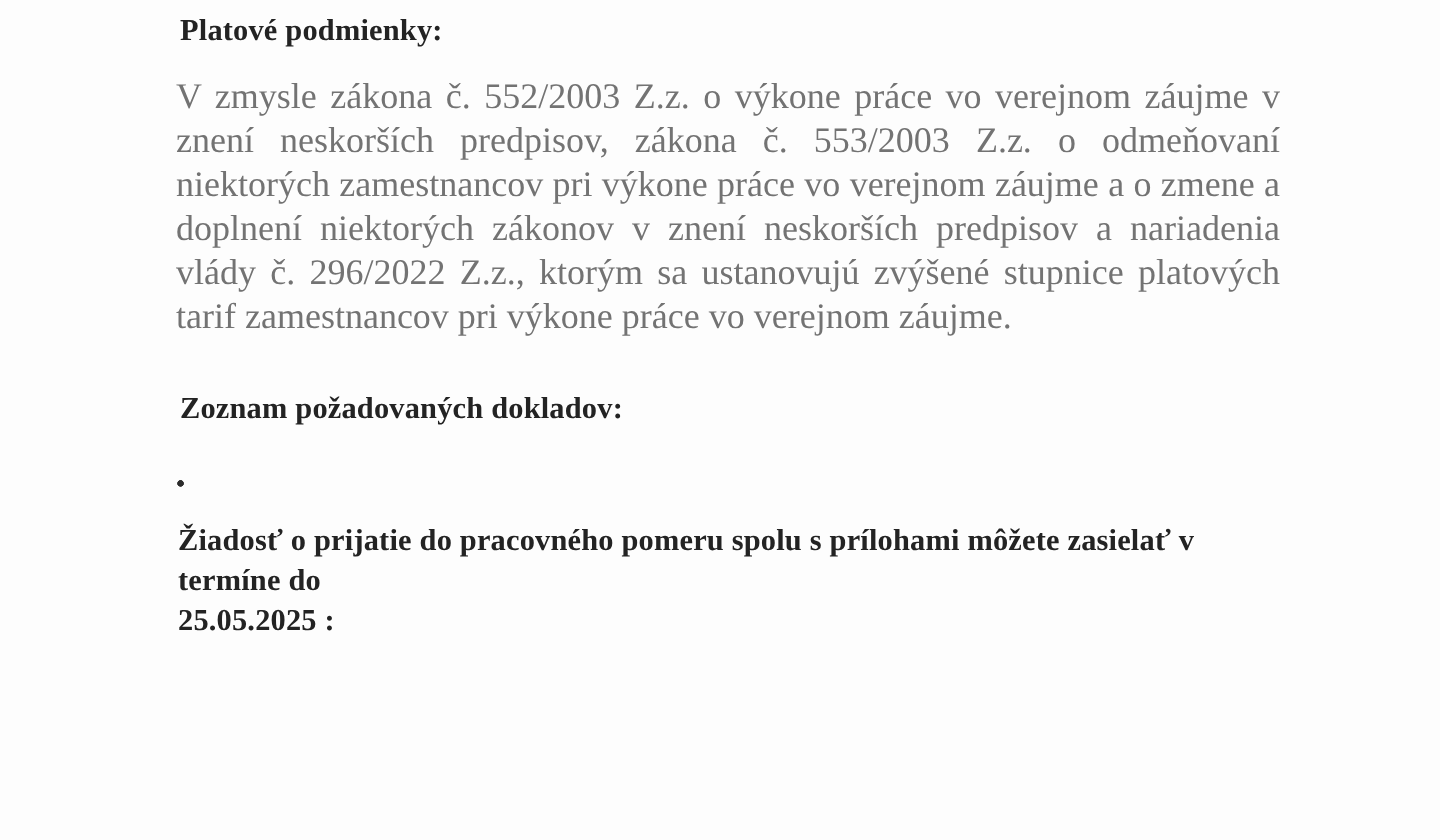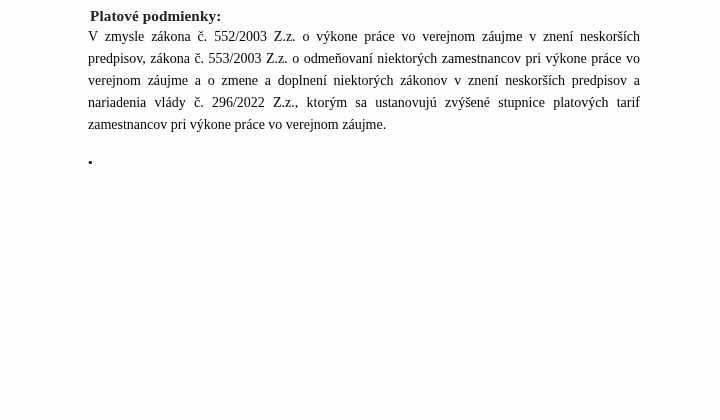--- a/index.html
+++ b/index.html
@@ -44,25 +44,26 @@
     padding-left: 2px;
   }
   .heading-deadline {
     padding-top: 29px;
     padding-left: 1px;
     line-height: 20px;
   }
 
   
   .para {
-    font-size: 14px;
+    font-size: 18px;
     line-height: 22px;
     text-align: justify;
     text-justify: inter-word;
-    color: #000000;
+    margin-top: 11px;
+    color: #737373;
   }
 
   
   .dot-list {
     margin: 0;
     padding: 0;
     list-style: none;
   }
   .dot-item {
     font-size: 15.3px;
@@ -93,28 +94,33 @@
 </head>
 <body>
 
 <div class="page">
   <div class="content">
 
     <div class="heading heading-pay">Platové podmienky:</div>
 
     <div class="para">V zmysle zákona č. 552/2003 Z.z. o výkone práce vo verejnom záujme v znení neskorších predpisov, zákona č. 553/2003 Z.z. o odmeňovaní niektorých zamestnancov pri výkone práce vo verejnom záujme a o zmene a doplnení niektorých zákonov v znení neskorších predpisov a nariadenia vlády č. 296/2022 Z.z., ktorým sa ustanovujú zvýšené stupnice platových tarif zamestnancov pri výkone práce vo verejnom záujme.</div>
 
+    <div class="heading heading-docs">Zoznam požadovaných dokladov:</div>
 
     <ul class="dot-list">
       <li class="dot-item">
         <span class="dot-marker">•</span>
       </li>
       <li class="dot-item">
         <span class="dot-marker">•</span>
       </li>
       <li class="dot-item two-line">
         <span class="dot-marker">•</span>
       </li>
     </ul>
 
+    <div class="heading heading-deadline">
+      <span>Žiadosť o prijatie do pracovného pomeru spolu s prílohami môžete zasielať v termíne do</span><br>
+      <span>25.05.2025 :</span>
+    </div>
 
   </div>
 </div>
 
 </body></html>

